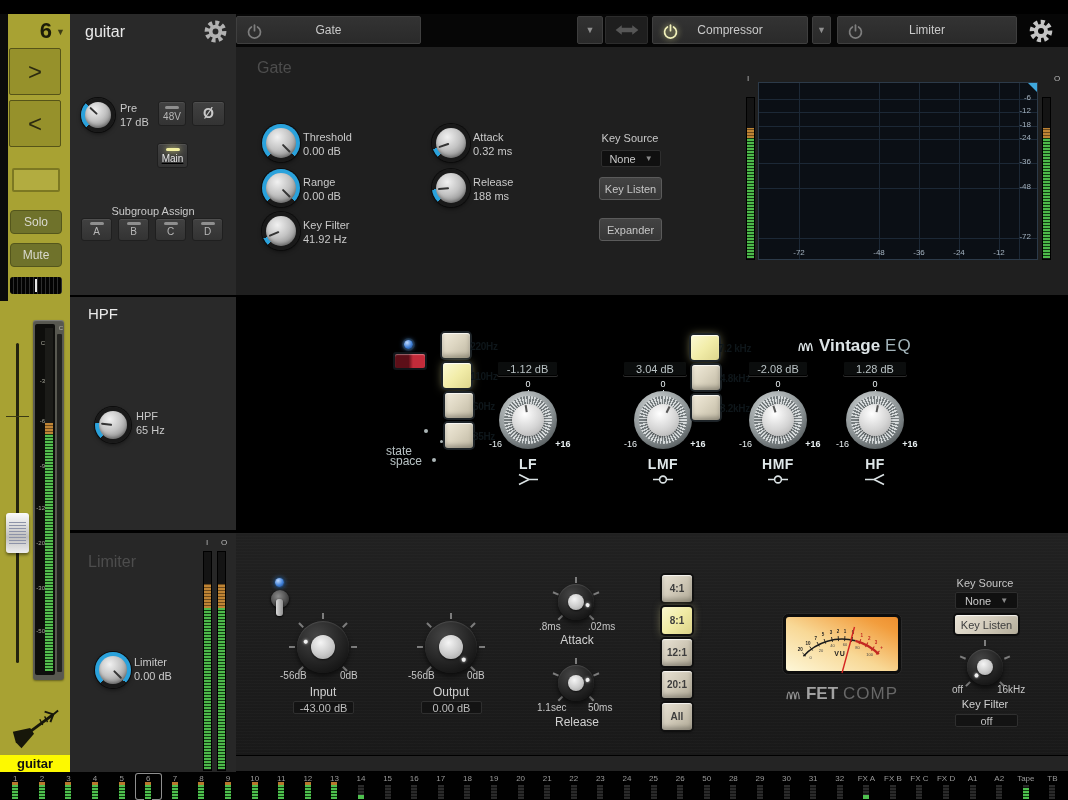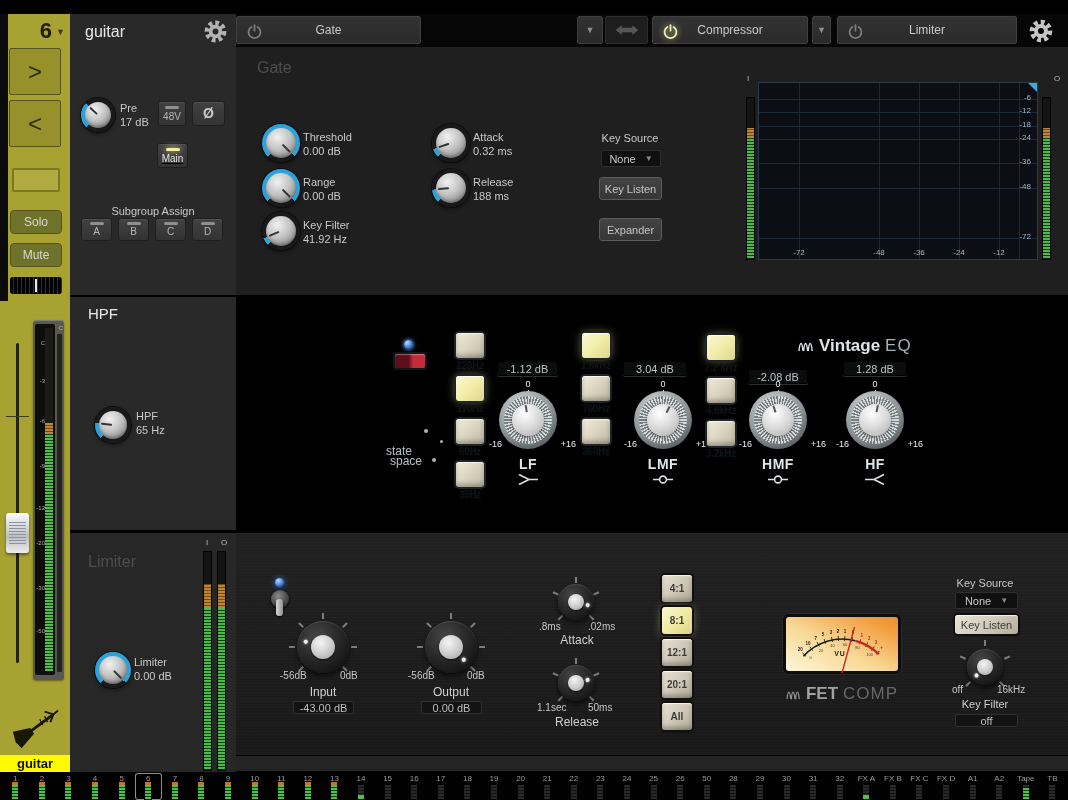--- a/index.html
+++ b/index.html
@@ -70,21 +70,21 @@
   .eqknob::before{content:"";position:absolute;inset:5px;border-radius:50%;
       background:repeating-conic-gradient(#d6dadb 0deg 4deg,#757c7e 4deg 8deg);}
   .eqknob::after{content:"";position:absolute;inset:13px;border-radius:50%;
       background:radial-gradient(circle at 40% 30%,#ffffff,#d5d5d5 55%,#a8a8a8);
       box-shadow:0 1px 3px rgba(0,0,0,.45);}
   .eqknob .ptr{position:absolute;inset:13px;transform:rotate(var(--rot,0deg));z-index:2;}
   .eqknob .ptr::before{content:"";position:absolute;left:calc(50% - 1px);top:1px;width:2px;height:7px;background:#555;}
   .kzero{position:absolute;width:20px;text-align:center;font-size:9px;color:#e8eff1;}
   .kzero i{display:block;width:1px;height:4px;background:#e8eff1;margin:1px auto 0;}
   .kmin,.kmax{position:absolute;font-size:9px;color:#e8eff1;width:26px;}
-  .kmin{text-align:right;} .kmax{text-align:right;}
+  .kmin{text-align:right;} .kmax{text-align:center;font-weight:bold;}
   .bname{position:absolute;width:60px;text-align:center;font-size:14px;font-weight:bold;color:#dfe7e9;letter-spacing:.5px;}
 
   
   .cknob{position:absolute;border-radius:50%;
       background:radial-gradient(circle at 38% 30%,#464646,#232323 55%,#0f0f0f 90%);
       box-shadow:0 3px 5px rgba(0,0,0,.6),inset 0 1px 1px rgba(255,255,255,.12);}
   .cknob .cap{position:absolute;inset:27%;border-radius:50%;
       background:radial-gradient(circle at 40% 32%,#f5f5f5,#cacaca 55%,#9d9d9d);
       box-shadow:0 1px 2px rgba(0,0,0,.6);}
   .cknob .dot{position:absolute;inset:0;transform:rotate(var(--rot,0deg));z-index:2;}
@@ -126,21 +126,21 @@
   .gcorner{position:absolute;right:0;top:0;width:0;height:0;border-bottom:9px solid transparent;border-right:9px solid #3fa8dd;}
   .vmeter{position:absolute;width:9px;background:#141414;border:1px solid #000;}
   .vmeter .o{position:absolute;left:0;right:0;background:repeating-linear-gradient(to top,#bf8434 0 2px,#6d4a1c 2px 3px);}
   .vmeter .g{position:absolute;left:0;right:0;bottom:1px;background:repeating-linear-gradient(to top,#4db94a 0 2px,#123a12 2px 3px);}
   .iolab{position:absolute;font-size:8px;color:#b9b9b9;}
 
   
   #eqpanel{top:283px;height:233px;
       background:radial-gradient(120% 130% at 48% 35%,#649era 0,#63939f 0%,#578290 55%,#476e7c 100%);}
   .fcol{position:absolute;width:34px;display:flex;flex-direction:column;align-items:center;}
-  .fitem{margin-bottom:5px;display:flex;flex-direction:column;align-items:center;}
+  .fitem{margin-bottom:5px;display:flex;align-items:center;}
   .fbtn{width:28px;height:25px;border-radius:3px;
       background:linear-gradient(135deg,#f1ebdb 0%,#ddd6c2 45%,#bdb6a1 100%);
       box-shadow:0 0 0 2px #1d2327,inset 0 1px 1px rgba(255,255,255,.8),inset 0 -3px 4px rgba(0,0,0,.25),0 2px 3px rgba(0,0,0,.4);}
   .fbtn[data-lit="true"]{background:linear-gradient(135deg,#fbf9d4 0%,#f2eda9 50%,#ddd58c 100%);
       box-shadow:0 0 0 2px #1d2327,inset 0 1px 1px rgba(255,255,255,.9),0 0 10px rgba(243,238,160,.55);}
   .flabel{margin-top:2px;font-size:10px;font-weight:bold;color:#0e161a;letter-spacing:-.3px;white-space:nowrap;}
   .eqdisp{position:absolute;height:15px;background:#0b0d0d;border:1px solid #000;border-radius:2px;color:#b9c2c4;
       font-size:11px;display:flex;align-items:center;justify-content:center;box-shadow:0 1px 0 rgba(255,255,255,.18);}
   .led{position:absolute;width:9px;height:9px;border-radius:50%;
       background:radial-gradient(circle at 35% 30%,#bcd8ff,#3f7fd6 55%,#16386e);
@@ -518,35 +518,20 @@
       <div class="eqknob" style="left:263px;top:94px;--rot:-9deg;">
           <div class="ptr"></div>
         </div>
       <div class="kmin" style="left:240px;top:142px;">-16</div>
       <div class="kmax" style="left:314px;top:142px;">+16</div>
       <div class="bname" style="left:262px;top:159px;">LF</div>
       <svg class="bicon" style="left:281px;top:176px;" width="22" height="13" viewBox="0 0 22 12">
         <path d="M2 1 L12 6 M2 11 L12 6 M12 6 H21"></path>
       </svg>
 
-      <div class="fcol" style="left:343px;top:36px;">
-
-      <div class="fitem">
-            <div class="fbtn" data-lit="true"></div>
-            <div class="flabel">1.6kHz</div>
-          </div>
-          <div class="fitem">
-            <div class="fbtn" data-lit="false"></div>
-            <div class="flabel">700Hz</div>
-          </div>
-          <div class="fitem">
-            <div class="fbtn" data-lit="false"></div>
-            <div class="flabel">360Hz</div>
-          </div>
-        </div>
       <div class="eqdisp" style="left:387px;top:64px;width:64px;">3.04 dB</div>
       <div class="kzero" style="left:417px;top:82px;"><span>0</span><i></i></div>
       <div class="eqknob" style="left:398px;top:94px;--rot:26deg;">
           <div class="ptr"></div>
         </div>
       <div class="kmin" style="left:375px;top:142px;">-16</div>
       <div class="kmax" style="left:449px;top:142px;">+16</div>
       <div class="bname" style="left:397px;top:159px;">LMF</div>
       <svg class="bicon" style="left:416px;top:176px;" width="22" height="13" viewBox="0 0 22 12">
         <path d="M1 6 H7 M15 6 H21"></path>
@@ -561,21 +546,21 @@
           </div>
           <div class="fitem">
             <div class="fbtn" data-lit="false"></div>
             <div class="flabel">4.8kHz</div>
           </div>
           <div class="fitem">
             <div class="fbtn" data-lit="false"></div>
             <div class="flabel">3.2kHz</div>
           </div>
         </div>
-      <div class="eqdisp" style="left:512px;top:64px;width:60px;margin-top:8px;">-2.08 dB</div>
+      <div class="eqdisp" style="left:512px;top:64px;width:60px;">-2.08 dB</div>
       <div class="kzero" style="left:532px;top:82px;"><span>0</span><i></i></div>
       <div class="eqknob" style="left:513px;top:94px;--rot:-18deg;">
           <div class="ptr"></div>
         </div>
       <div class="kmin" style="left:490px;top:142px;">-16</div>
       <div class="kmax" style="left:564px;top:142px;">+16</div>
       <div class="bname" style="left:512px;top:159px;">HMF</div>
       <svg class="bicon" style="left:531px;top:176px;" width="22" height="13" viewBox="0 0 22 12">
         <path d="M1 6 H7 M15 6 H21"></path>
           <circle cx="11" cy="6" r="3.4"></circle>

